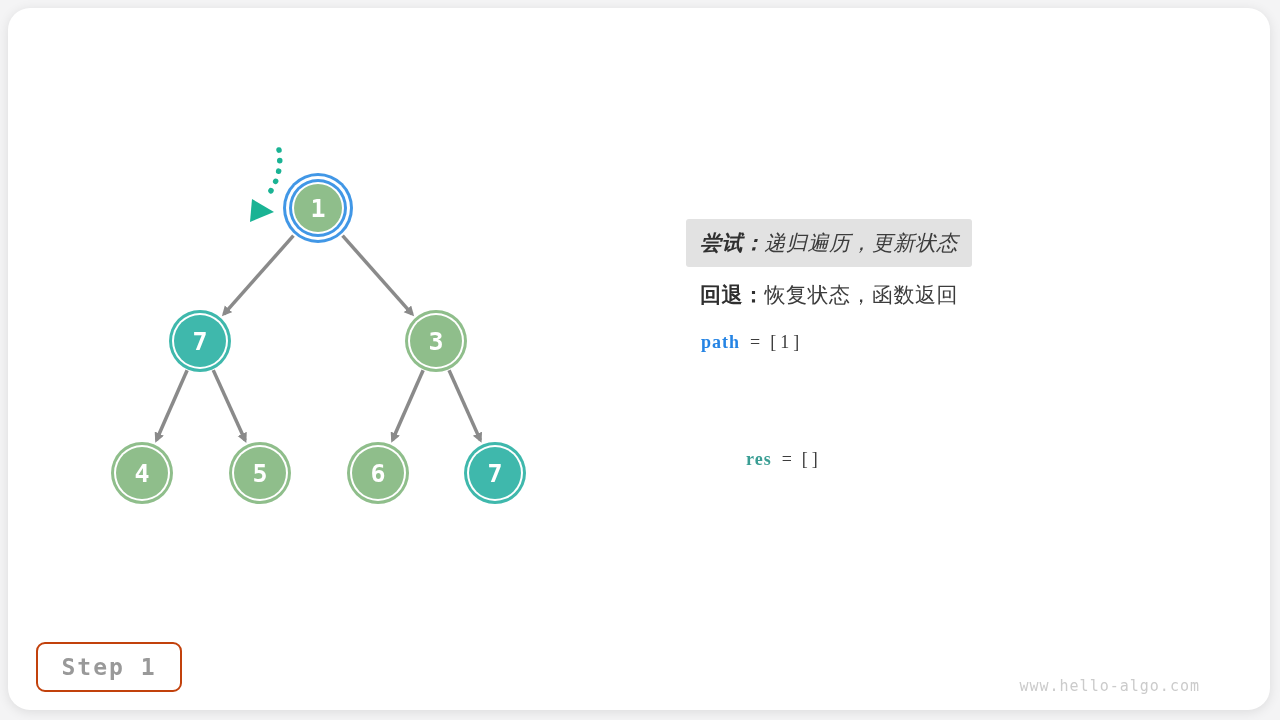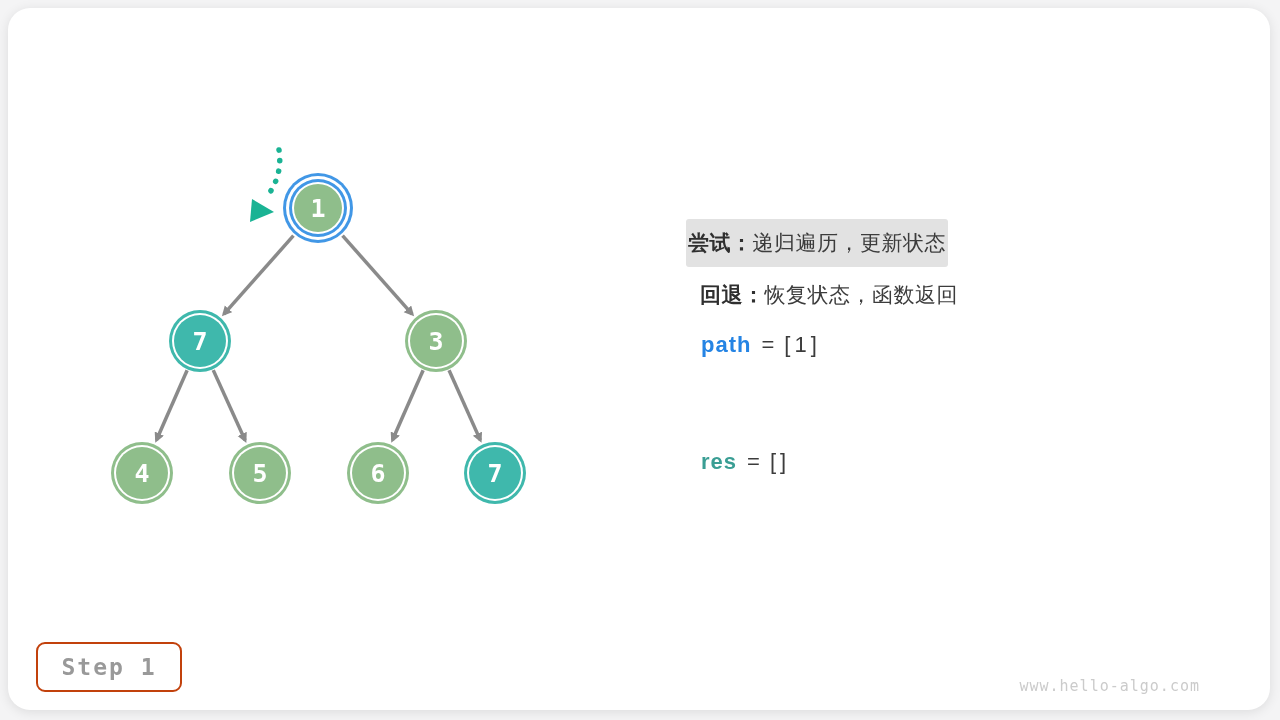--- a/index.html
+++ b/index.html
@@ -59,26 +59,27 @@
     white-space: nowrap;
     letter-spacing: 0.5px;
   }
   .legend-row .lbl {
     font-weight: bold;
     color: #2f2f2f;
   }
   .legend-row.highlight {
     background: #e2e2e2;
     border-radius: 3px;
-    padding: 10px 2px;
+    padding: 10px 14px;
+    font-style: italic;
   }
   .state-row {
     position: absolute;
-    font-family: Liberation Sans, sans-serif;
-    font-size: 22px;
+    font-family: Liberation Serif, serif;
+    font-size: 18px;
     color: #3c3c3c;
     white-space: nowrap;
   }
   .state-row .var {
     font-weight: bold;
     letter-spacing: 1px;
   }
   .state-row .eq {
     margin: 0 10px;
   }
@@ -149,21 +150,21 @@
 
   <div class="legend-row" style="left:700px; top:281px;">
     <span class="lbl">回退：</span><span>恢复状态，函数返回</span>
   </div>
 
   <div class="state-row" style="left:701px; top:332px;">
     <span class="var" id="path-var" style="color: rgb(37, 132, 228);">path</span><span class="eq">=</span><span class="val">[1]</span>
   </div>
 
   <div class="state-row" style="left:701px; top:449px;">
-    <span class="var" id="res-var" style="color: rgb(58, 158, 148);">res</span><span class="eq">=</span><span class="val">[]</span>
+    <span class="var" id="res-var" style="color: rgb(58, 158, 148); margin-left: 45px;">res</span><span class="eq">=</span><span class="val">[]</span>
   </div>
 
   <div class="step-badge">
     <span>Step 1</span>
   </div>
 
   <div class="watermark">www.hello-algo.com</div>
 </div>
 
 </body></html>

